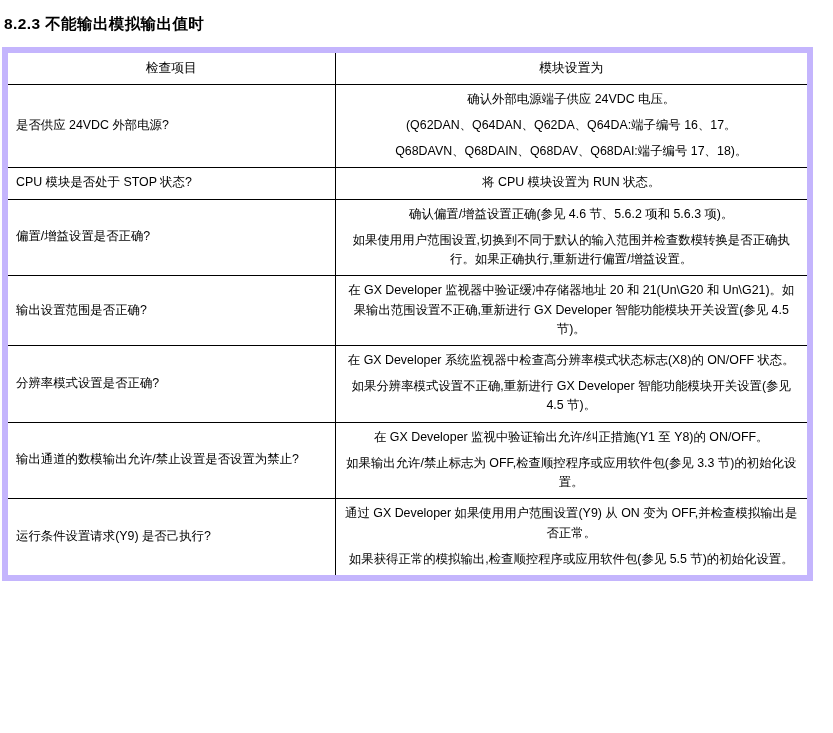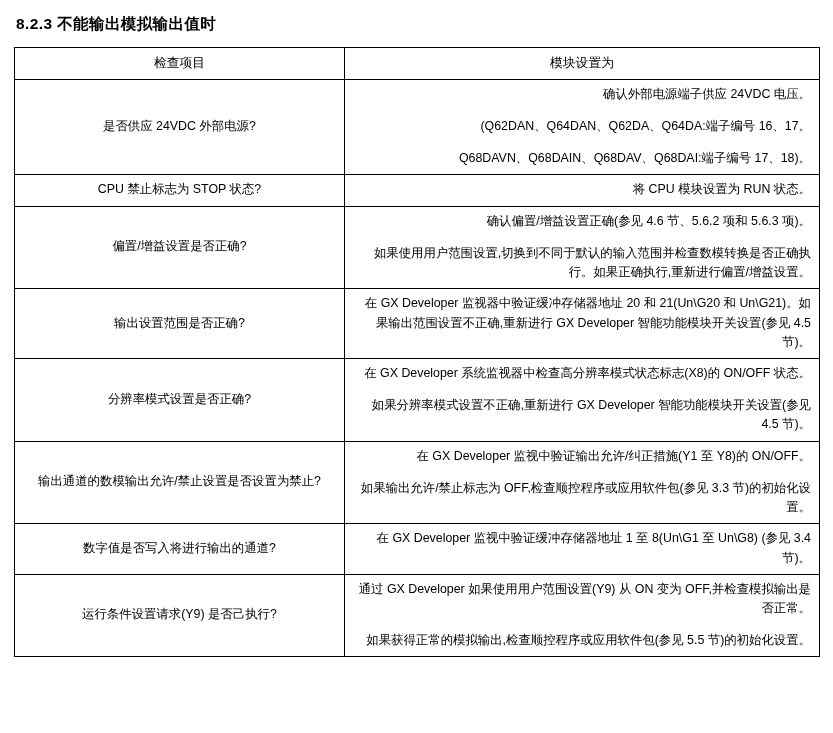--- a/index.html
+++ b/index.html
@@ -12,63 +12,63 @@
     height: 733px;
     font-family: "Liberation Sans", sans-serif;
     color: #000000;
     overflow: hidden;
   }
   .page {
     position: relative;
     width: 833px;
     height: 665px;
     box-sizing: border-box;
-    padding: 8px 14px 0 14px;
+    padding: 8px 14px 0 2px;
   }
   .section-title {
     font-family: "Liberation Sans", sans-serif;
     font-size: 15.5px;
     font-weight: bold;
     letter-spacing: 0.4px;
     margin: 6px 0 12px 2px;
     white-space: nowrap;
   }
   table.tshoot {
     border-collapse: collapse;
     width: 805px;
     table-layout: fixed;
-    border: 1px solid #c4b5fd;
+    border: 6px solid #c4b5fd;
   }
   table.tshoot col.c1 { width: 330px; }
   table.tshoot col.c2 { width: 475px; }
   table.tshoot th, table.tshoot td {
     border: 1px solid #000000;
     vertical-align: middle;
     font-size: 12.4px;
     line-height: 1.55;
     padding: 5px 8px 6px 8px;
   }
   table.tshoot th {
     text-align: center;
     font-weight: normal;
     font-size: 12.8px;
     padding: 5px 6px 6px 6px;
   }
   td.item {
-    text-align: center;
+    text-align: left;
   }
   td.action {
-    text-align: right;
+    text-align: center;
   }
   .ln {
     display: block;
     white-space: normal;
   }
   .ln + .ln {
-    margin-top: 13px;
+    margin-top: 7px;
   }
   .gap {
     margin-top: 6px;
   }
 </style>
 </head>
 <body>
 
 <div class="page">
 
@@ -91,21 +91,21 @@
           <span class="ln">是否供应 24VDC 外部电源?</span>
         </td>
         <td class="action">
           <span class="ln">确认外部电源端子供应 24VDC 电压。</span>
           <span class="ln">(Q62DAN、Q64DAN、Q62DA、Q64DA:端子编号 16、17。</span>
           <span class="ln">Q68DAVN、Q68DAIN、Q68DAV、Q68DAI:端子编号 17、18)。</span>
         </td>
       </tr>
       <tr>
         <td class="item">
-          <span class="ln">CPU 禁止标志为 STOP 状态?</span>
+          <span class="ln">CPU 模块是否处于 STOP 状态?</span>
         </td>
         <td class="action">
           <span class="ln">将 CPU 模块设置为 RUN 状态。</span>
         </td>
       </tr>
       <tr>
         <td class="item">
           <span class="ln">偏置/增益设置是否正确?</span>
         </td>
         <td class="action">
@@ -134,28 +134,20 @@
         <td class="item">
           <span class="ln">输出通道的数模输出允许/禁止设置是否设置为禁止?</span>
         </td>
         <td class="action">
           <span class="ln">在 GX Developer 监视中验证输出允许/纠正措施(Y1 至 Y8)的 ON/OFF。</span>
           <span class="ln gap">如果输出允许/禁止标志为 OFF,检查顺控程序或应用软件包(参见 3.3 节)的初始化设置。</span>
         </td>
       </tr>
       <tr>
         <td class="item">
-          <span class="ln">数字值是否写入将进行输出的通道?</span>
-        </td>
-        <td class="action">
-          <span class="ln">在 GX Developer 监视中验证缓冲存储器地址 1 至 8(Un\G1 至 Un\G8) (参见 3.4 节)。</span>
-        </td>
-      </tr>
-      <tr>
-        <td class="item">
           <span class="ln">运行条件设置请求(Y9) 是否己执行?</span>
         </td>
         <td class="action">
           <span class="ln">通过 GX Developer 如果使用用户范围设置(Y9) 从 ON 变为 OFF,并检查模拟输出是否正常。</span>
           <span class="ln gap">如果获得正常的模拟输出,检查顺控程序或应用软件包(参见 5.5 节)的初始化设置。</span>
         </td>
       </tr>
     </tbody>
   </table>
 

